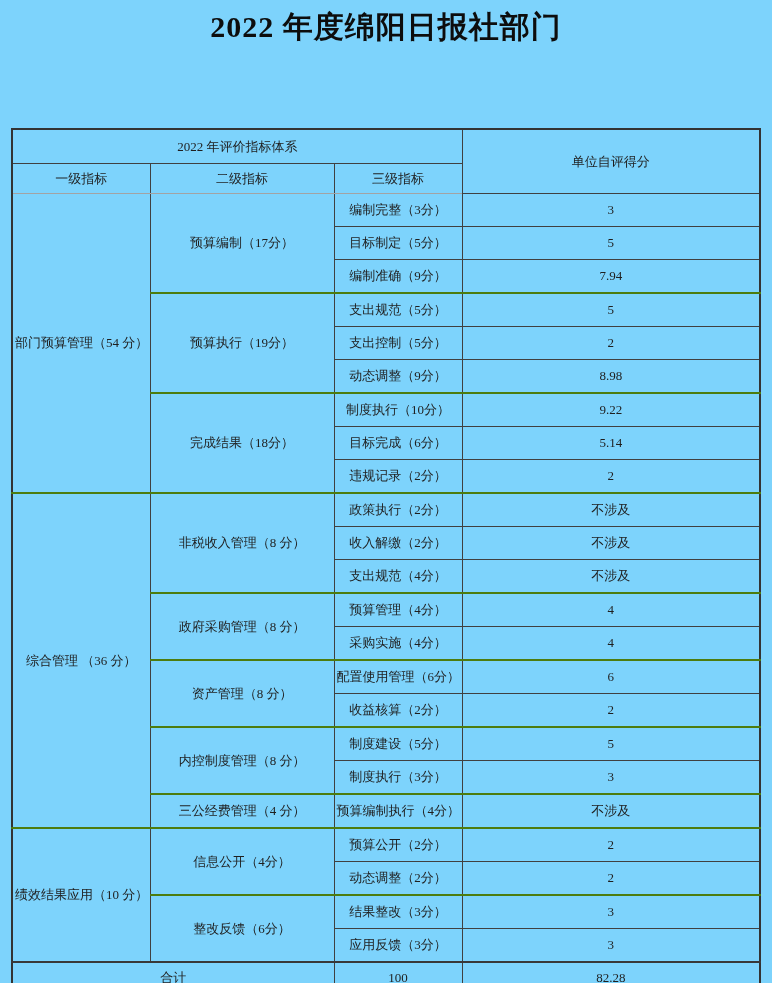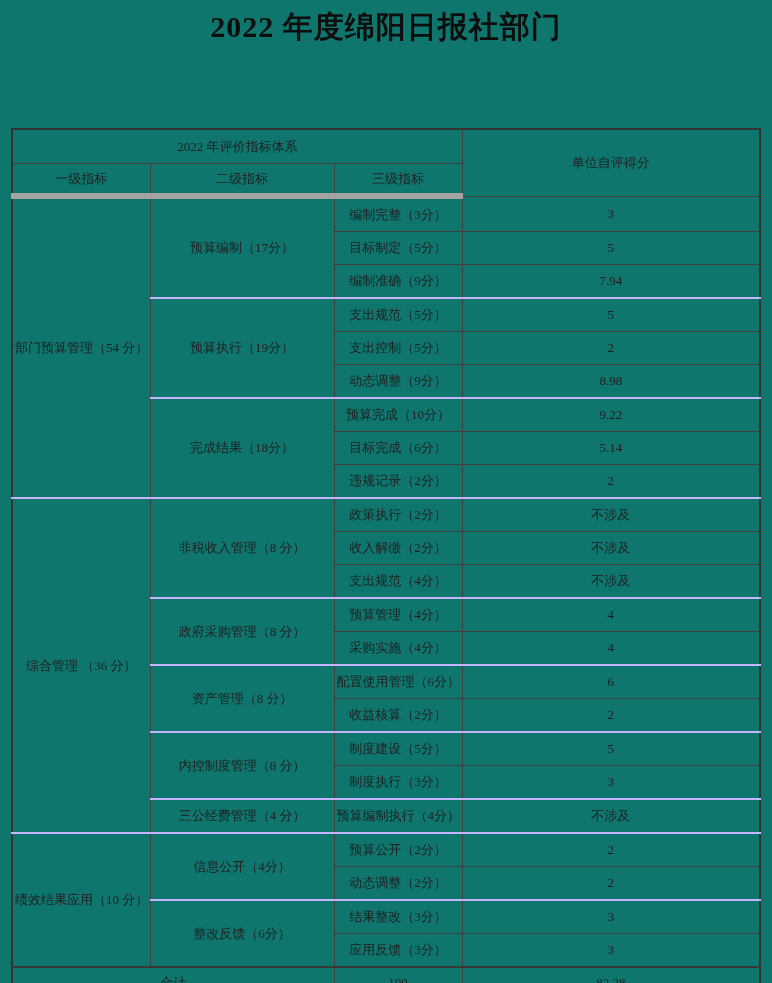--- a/index.html
+++ b/index.html
@@ -1,21 +1,21 @@
 <!DOCTYPE html>
 <html><head>
 <meta charset="utf-8">
 <style>
   html, body { margin: 0; padding: 0; background: #ffffff; }
   .page {
     position: relative;
     width: 772px;
     height: 983px;
     margin: 0 auto;
-    background: #0f766e;
+    background: #7dd3fc;
     font-family: "Liberation Serif", "DejaVu Serif", serif;
     color: #1f1f1f;
     overflow: hidden;
   }
   .doc-title {
     padding-top: 7px;
     text-align: center;
     font-weight: bold;
     font-size: 30px;
     line-height: 39px;
@@ -36,22 +36,22 @@
     border: 1px solid #404040;
     text-align: center;
     vertical-align: middle;
     padding: 1px 2px;
     white-space: nowrap;
     overflow: hidden;
     height: 30px;
     color: #1f1f1f;
   }
   tr.hrow1 td { height: 31px; font-family: Liberation Serif, serif; }
-  tr.hrow2 td { height: 27px; border-bottom: 6px solid #a3a3a3; }
-  tr.gb td { border-top: 2px solid #c4b5fd; }      
+  tr.hrow2 td { height: 27px; border-bottom: 1px solid #a3a3a3; }
+  tr.gb td { border-top: 2px solid #4d7c0f; }      
   tr.row-total td { border-top: 2px solid #383838; height: 28px; }
   .score-col { }
 </style>
 </head>
 <body>
 
 <div class="page">
 
   <div class="doc-title">
     <div>2022 年度绵阳日报社部门</div>
@@ -98,21 +98,21 @@
       <tr>
         <td>支出控制（5分）</td>
         <td class="score-col">2</td>
       </tr>
       <tr>
         <td>动态调整（9分）</td>
         <td class="score-col">8.98</td>
       </tr>
       <tr class="gb">
         <td rowspan="3">完成结果（18分）</td>
-        <td>预算完成（10分）</td>
+        <td>制度执行（10分）</td>
         <td class="score-col">9.22</td>
       </tr>
       <tr>
         <td>目标完成（6分）</td>
         <td class="score-col">5.14</td>
       </tr>
       <tr>
         <td>违规记录（2分）</td>
         <td class="score-col">2</td>
       </tr>

